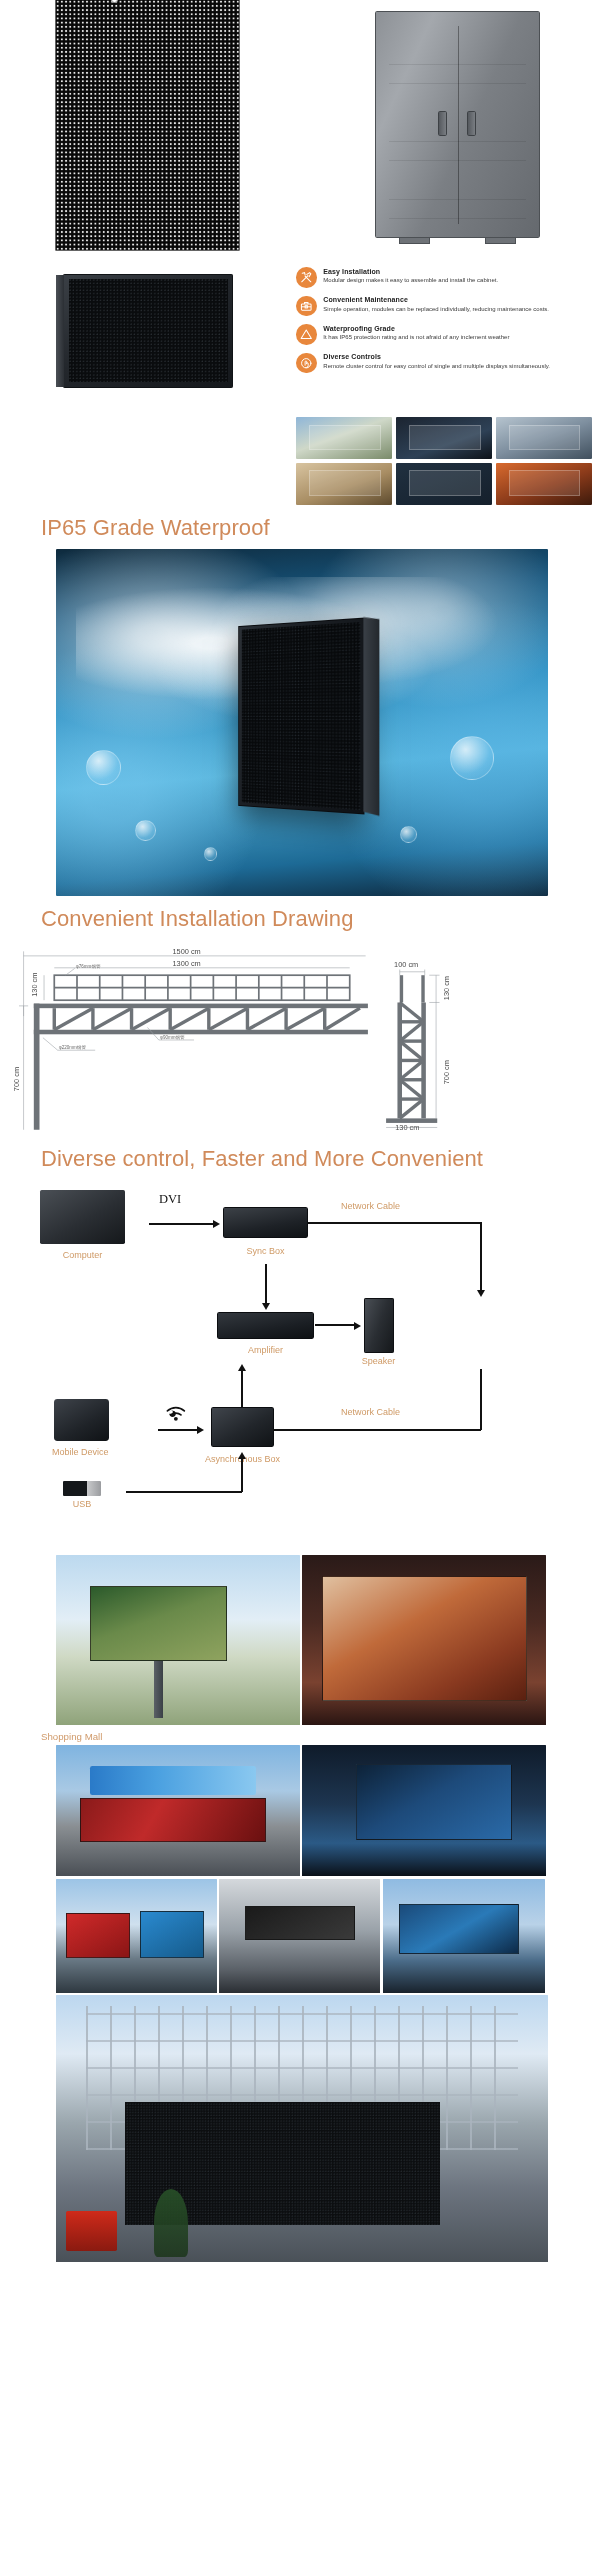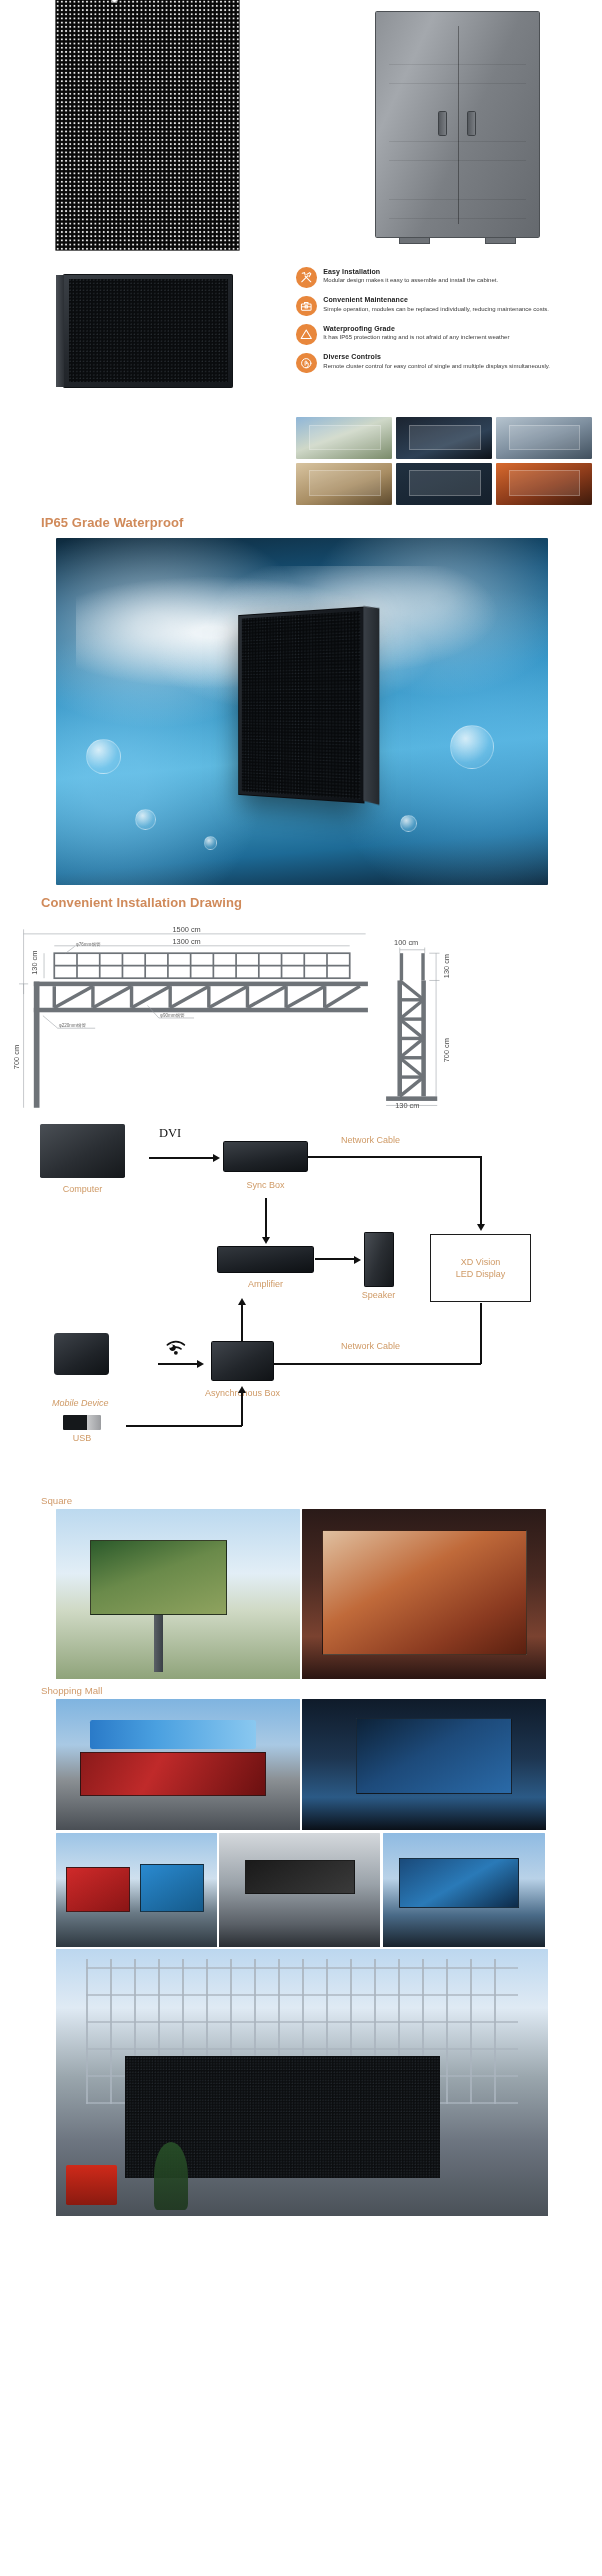--- a/index.html
+++ b/index.html
@@ -8,22 +8,22 @@
     background: #ffffff;
     font-family: "Liberation Sans", sans-serif;
     color: #333;
     overflow-x: hidden;
   }
   .page { width: 602px; position: relative; }
 
   
   .sec-head {
     color: #d08a5a;
-    font-size: 13px;
-    font-weight: 700;
+    font-size: 22px;
+    font-weight: 400;
     letter-spacing: 0.1px;
     padding: 10.2px 0 8px 41px;
   }
   .sub-label {
     color: #d09a6a;
     font-size: 9.7px;
     font-weight: 400;
     padding: 5.7px 0 3.4px 41px;
   }
 
@@ -508,20 +508,21 @@
 
       <line x1="764" y1="106" x2="764" y2="310" class="thin"></line>
       <text x="786" y="250" class="dim-txt" transform="rotate(-90 786 250)">700 cm</text>
 
       <rect x="676" y="310" width="90" height="8" class="beam"></rect>
       <line x1="676" y1="326" x2="766" y2="326" class="thin"></line>
       <text x="692" y="330" class="dim-txt">130 cm</text>
     </svg>
   </div>
 
+  <div class="sec-head">Diverse control, Faster and More Convenient</div>
 
   <div class="ctrl-wrap">
 
     <div class="dev dev-computer" style="left:17px; top:10.2px;"></div>
     <div class="ctrl-label" style="left:17px; top:70px; width:85px;">Computer</div>
 
     <div class="dvi-label" style="left:136px; top:12px;">DVI</div>
     <div class="arrow-line" style="left:126px; top:43px; width:64px; height:1.7px;"></div>
     <div class="arrow-head ah-right" style="left:190px; top:40px;"></div>
 
@@ -538,29 +539,23 @@
 
     <div class="dev dev-amp" style="left:194px; top:132px;"></div>
     <div class="ctrl-label" style="left:194px; top:165px; width:97px;">Amplifier</div>
 
     <div class="arrow-line" style="left:292px; top:144px; width:39px; height:1.7px;"></div>
     <div class="arrow-head ah-right" style="left:331px; top:142px;"></div>
 
     <div class="dev dev-speaker" style="left:341px; top:118px;"></div>
     <div class="ctrl-label" style="left:328px; top:176px; width:55px;">Speaker</div>
 
-    <div class="display-box" style="left:407px; top:120px;">
-      <div>
-        <div>XD Vision</div>
-        <div>LED Display</div>
-      </div>
-    </div>
 
     <div class="dev dev-mobile" style="left:31px; top:219px;"></div>
-    <div class="ctrl-label" style="left:14.8px; top:284px; width:85px;font-style:italic;">Mobile Device</div>
+    <div class="ctrl-label" style="left:14.8px; top:267px; width:85px;">Mobile Device</div>
 
     <div class="wifi-icon" style="left:145px; top:226px;">◕</div>
     <svg style="position:absolute; left:141px; top:223px;" width="26" height="19.3" viewBox="0 0 46 34">
       <g fill="none" stroke="#111" stroke-width="3" stroke-linecap="round">
         <path d="M6 14 a22 22 0 0 1 30 0"></path>
         <path d="M12 21 a14 14 0 0 1 18 0"></path>
       </g>
       <circle cx="21" cy="28" r="3.4" fill="#111"></circle>
     </svg>
     <div class="arrow-line" style="left:135px; top:249px; width:39px; height:1.7px;"></div>
@@ -576,21 +571,20 @@
     <div class="ctrl-label" style="left:318px; top:227px;">Network Cable</div>
     <div class="arrow-line" style="left:457px; top:189px; width:1.7px; height:61px;"></div>
 
     <div class="dev dev-usb" style="left:40px; top:301px;"></div>
     <div class="ctrl-label" style="left:25px; top:319px; width:68px;">USB</div>
     <div class="arrow-line" style="left:103px; top:311px; width:116px; height:1.7px;"></div>
     <div class="arrow-line" style="left:218px; top:278px; width:1.7px; height:34px;"></div>
     <div class="arrow-head ah-up" style="left:215px; top:272px;"></div>
   </div>
 
-  <div class="sub-label">Square</div>
   <div class="row-2">
     <div class="photo sq1">
       <div class="photo-screen" style="left:14%; top:18%; width:56%; height:44%;
            background:linear-gradient(160deg,#2b5a2b,#6a8a4a 45%,#8fa35f);"></div>
       <div style="position:absolute; left:40%; top:62%; width:9px; height:34%;
            background:linear-gradient(90deg,#5a6066,#3a4046);"></div>
     </div>
     <div class="photo sq2">
       <div class="photo-screen" style="left:8%; top:12%; width:84%; height:74%;
            background:linear-gradient(150deg,#e0c0a0,#c06a3a 40%,#8a3a20 75%,#5a2010);"></div>

